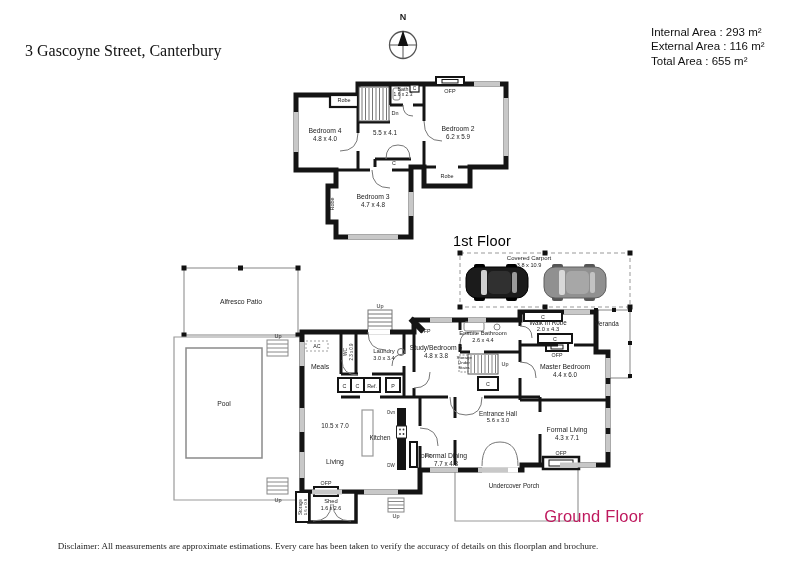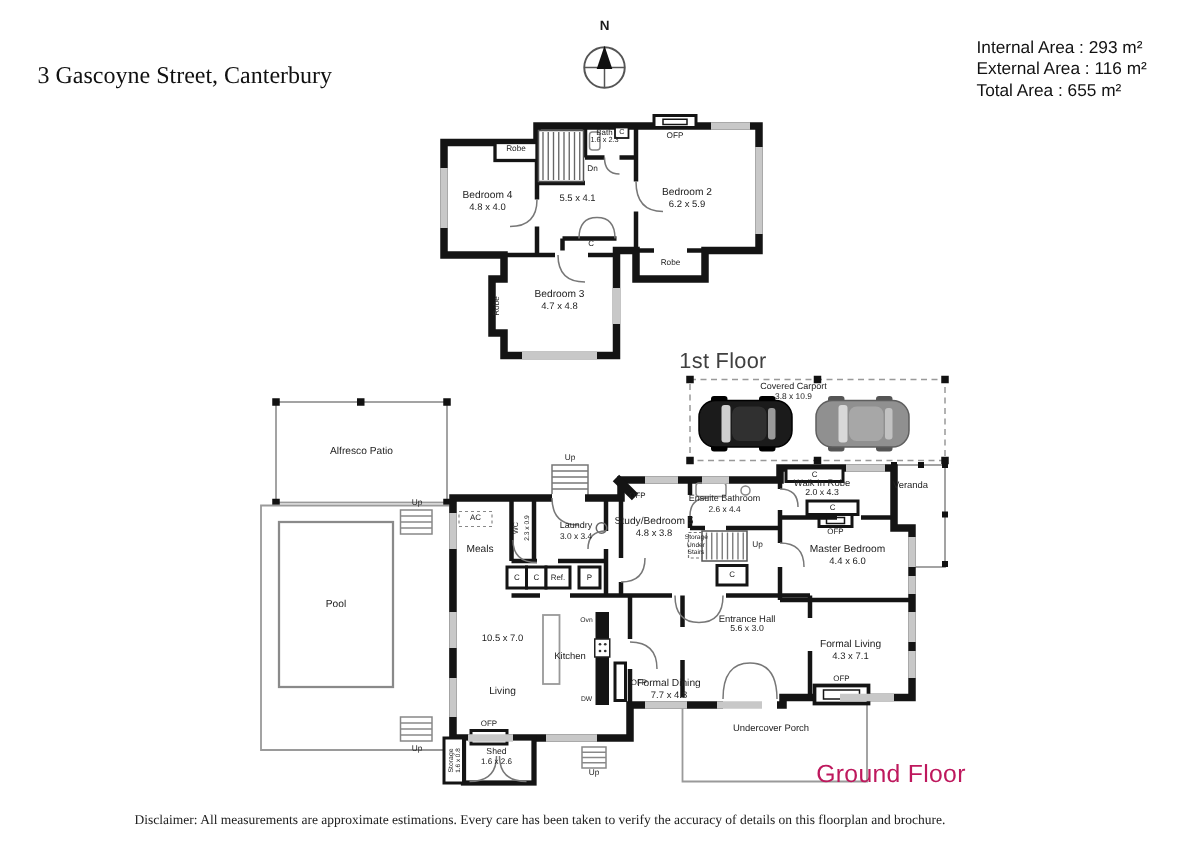--- a/index.html
+++ b/index.html
@@ -12,28 +12,28 @@
   .lbl .dm{display:block;font-size:0.93em;}
   .s68{font-size:6.8px;}
   .s63{font-size:6.3px;}
   .s60{font-size:6px;}
   .s55{font-size:5.5px;}
   .s53{font-size:5.3px;}
   .s48{font-size:4.8px;}
   .s45{font-size:4.5px;}
   .vert{transform:translate(-50%,-50%) rotate(-90deg);}
   .wrap{white-space:normal;width:15px;font-size:4.4px;line-height:1.15;}
-  .floor-label{font-size:14.5px;color:#404040;letter-spacing:.2px;}
+  .floor-label{font-size:14.5px;color:#000000;letter-spacing:.2px;}
   .ground-label{font-size:16.5px;color:#be185d;letter-spacing:.2px;}
   .title{position:absolute;left:25px;top:22px;font:16px "Liberation Serif",serif;color:#111;z-index:3;margin-top:20px;}
   .areas{position:absolute;left:651px;top:25px;font-size:11.5px;line-height:1.25;color:#111;z-index:3;}
   .compass-n{position:absolute;left:403px;top:17px;transform:translate(-50%,-50%);
              font-size:9px;font-weight:bold;z-index:3;}
   .disclaimer{position:absolute;left:0;width:656px;top:541px;text-align:center;
-              font:9px "Liberation Serif",serif;color:#222;z-index:3;padding-left:32px;}
+              font:9px "Liberation Serif",serif;color:#222;z-index:3;}
 </style>
 </head>
 <body>
 
 <div id="plan">
 
 <svg width="800" height="566" viewBox="0 0 800 566">
 
   <g>
     <circle cx="403" cy="45" r="13.5" fill="none" stroke="#555" stroke-width="1.3"></circle>

